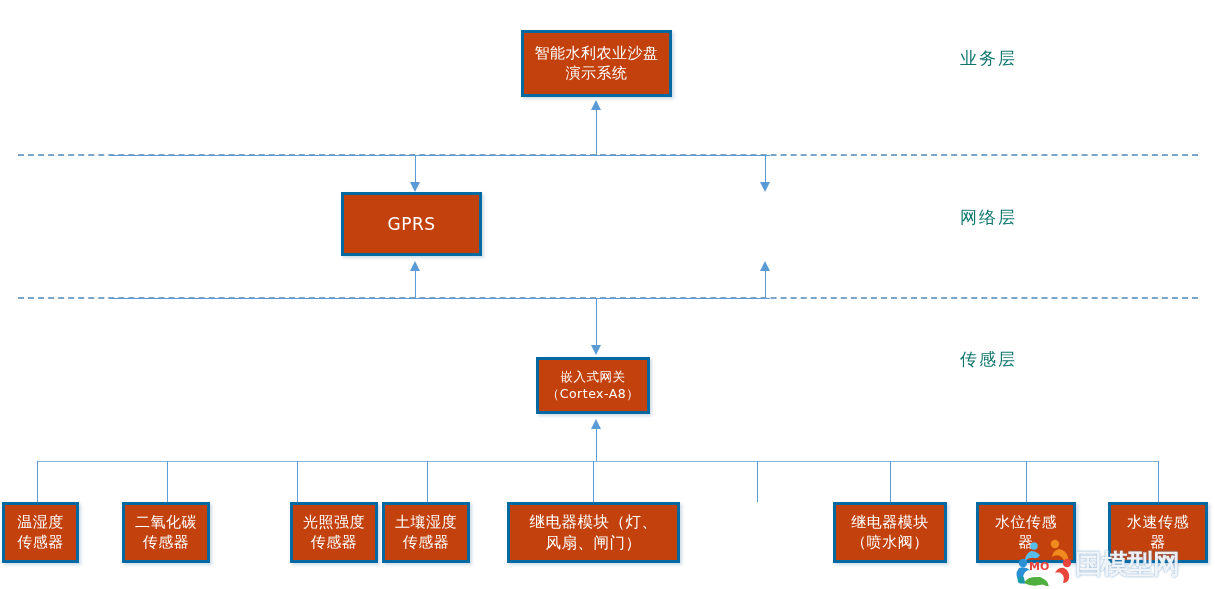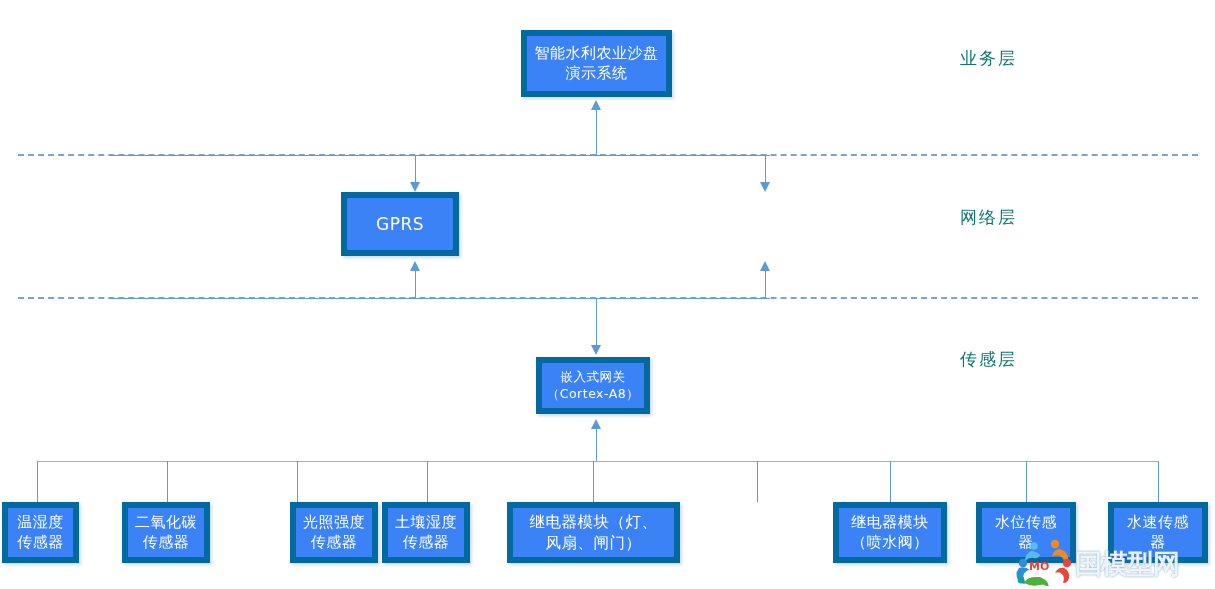--- a/index.html
+++ b/index.html
@@ -16,22 +16,22 @@
     width: 1215px;
     height: 589px;
     background: #ffffff;
     overflow: hidden;
   }
 
   
   .box {
     position: absolute;
     box-sizing: border-box;
-    background: #3b82f6;
-    border: 6px solid #0369a1;
+    background: #c2410c;
+    border: 3px solid #0369a1;
     color: #ffffff;
     display: flex;
     align-items: center;
     justify-content: center;
     text-align: center;
     line-height: 1.32;
     letter-spacing: 0.5px;
     box-shadow: 2px 2px 3px rgba(140,170,200,0.42);
     white-space: pre-line;
     padding: 1px 3px;
@@ -135,21 +135,21 @@
   <div class="divider" style="left:18px; top:154px; width:1180px;"></div>
 
   <div class="hline" style="left:110px; top:155px; width:660px;"></div>
 
   <div class="vline" style="left:415px; top:155px; height:28px;"></div>
   <div class="arrow down" style="left:410px; top:182px;"></div>
 
   <div class="vline" style="left:765px; top:155px; height:28px;"></div>
   <div class="arrow down" style="left:760px; top:182px;"></div>
 
-  <div class="box network" style="left:341px; top:192px; width:118px; height:64px;">GPRS</div>
+  <div class="box network" style="left:341px; top:192px; width:141px; height:64px;">GPRS</div>
 
 
   <div class="layer-label" style="left:960px; top:206px;">网络层</div>
 
   <div class="vline" style="left:415px; top:270px; height:28px;"></div>
   <div class="arrow up" style="left:410px; top:261px;"></div>
 
   <div class="vline" style="left:765px; top:270px; height:28px;"></div>
   <div class="arrow up" style="left:760px; top:261px;"></div>
 

